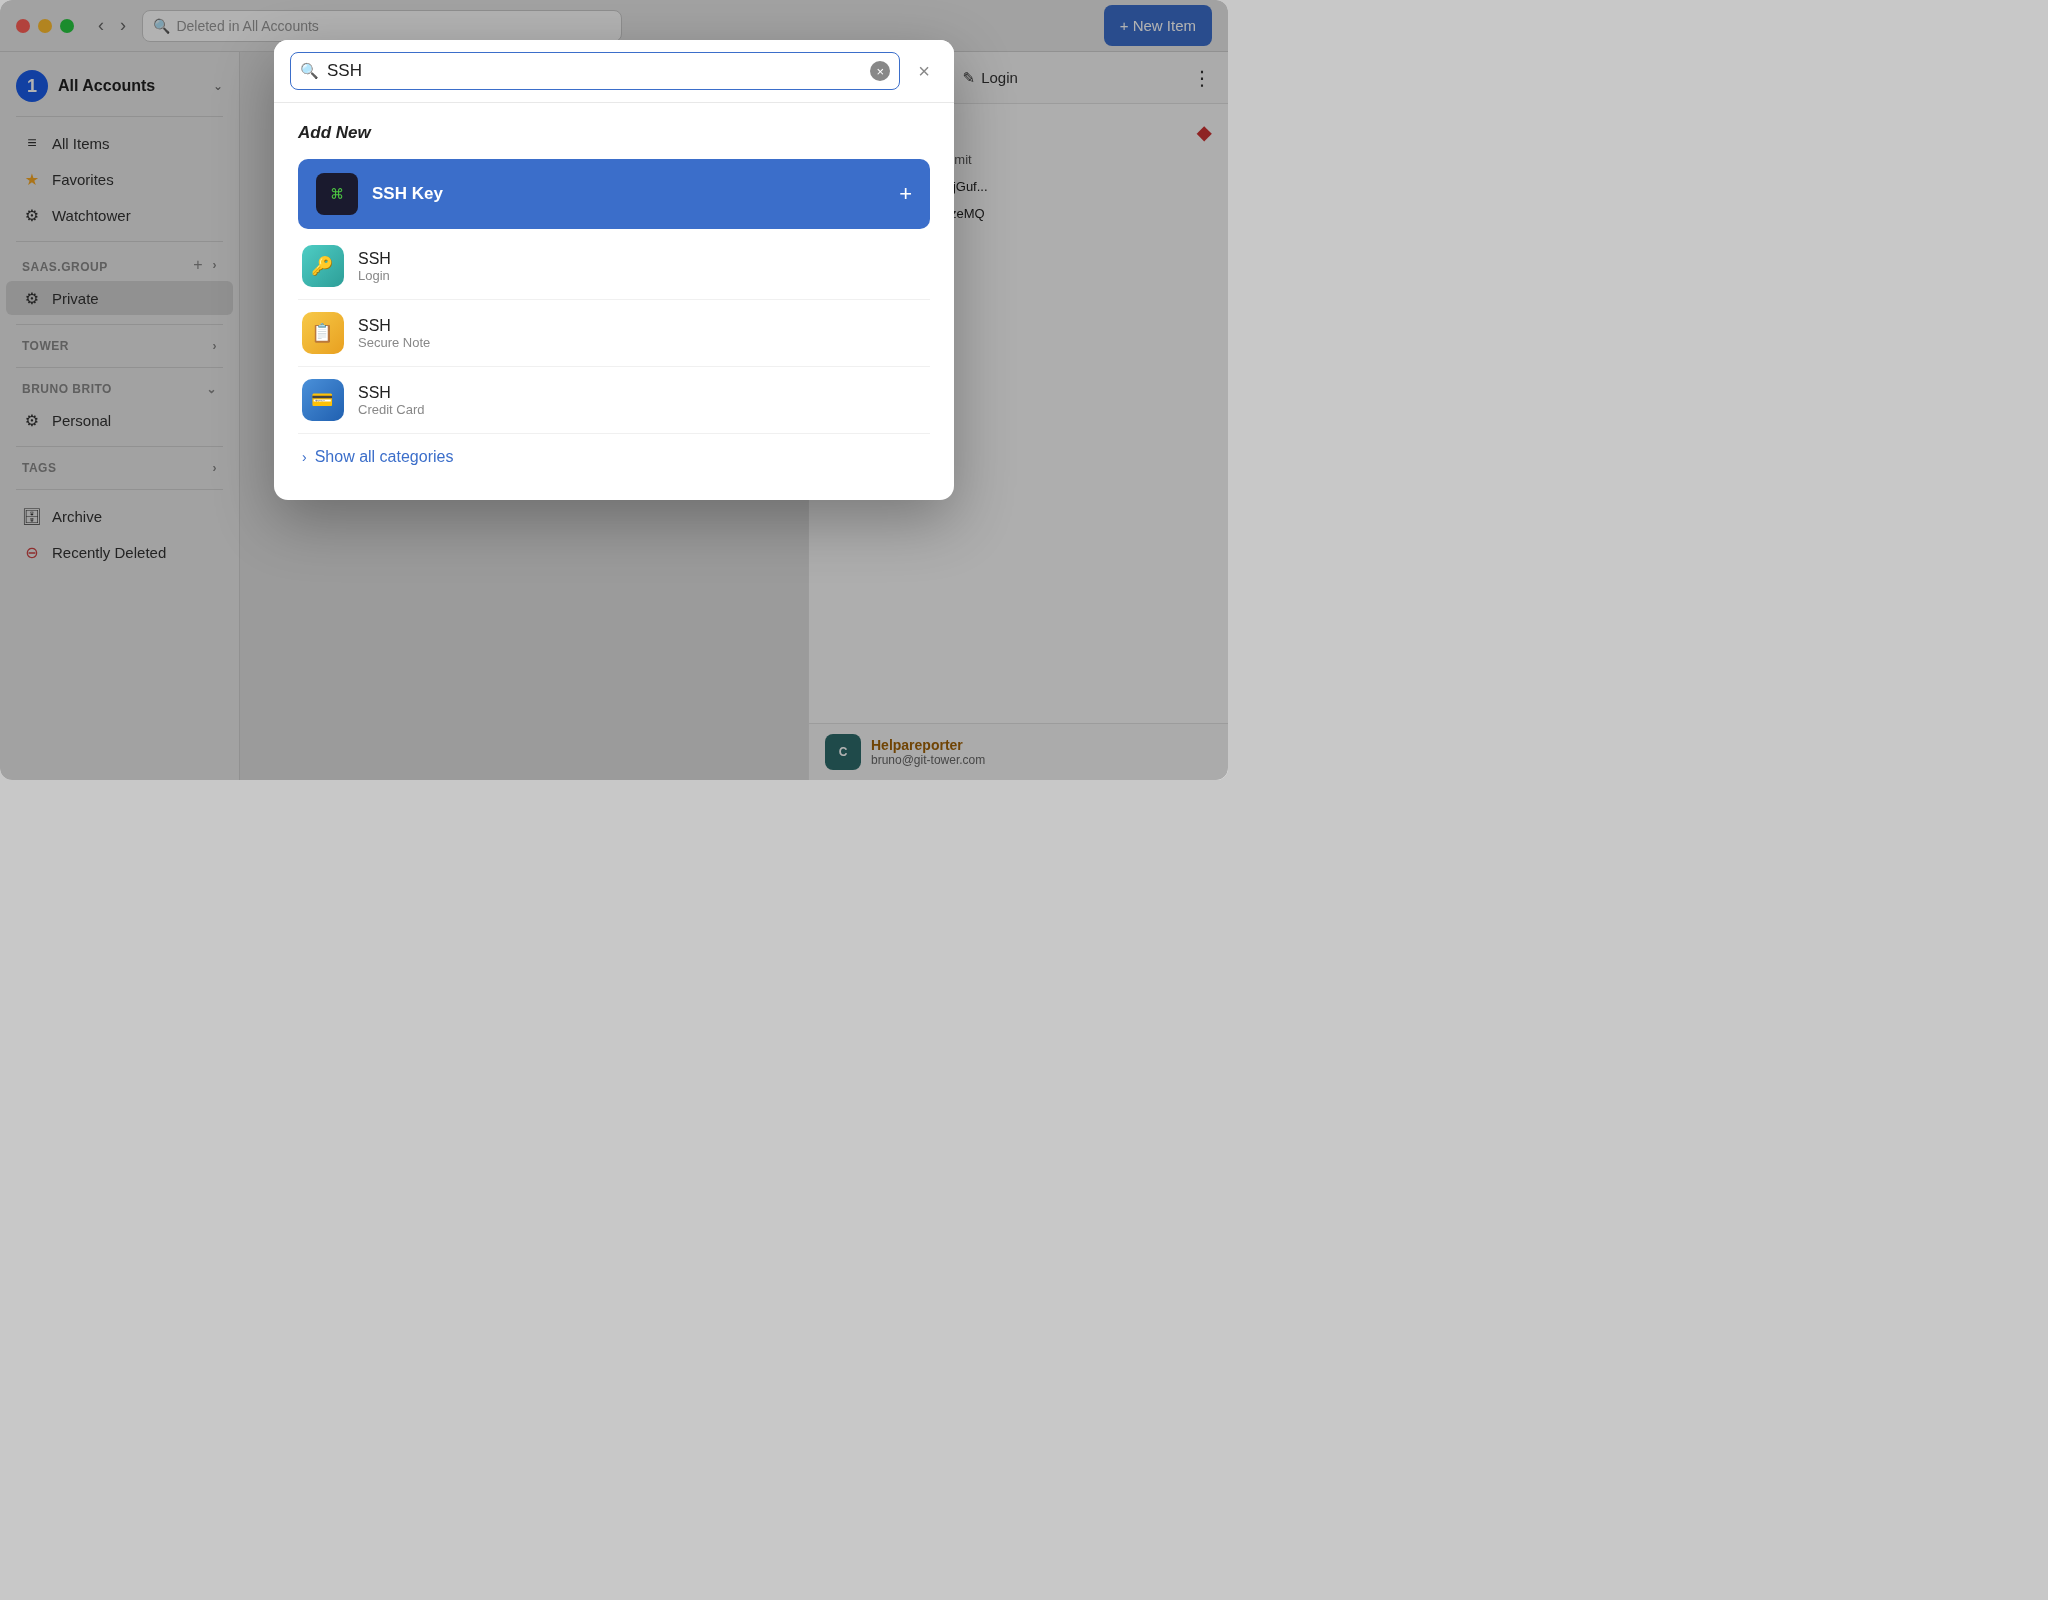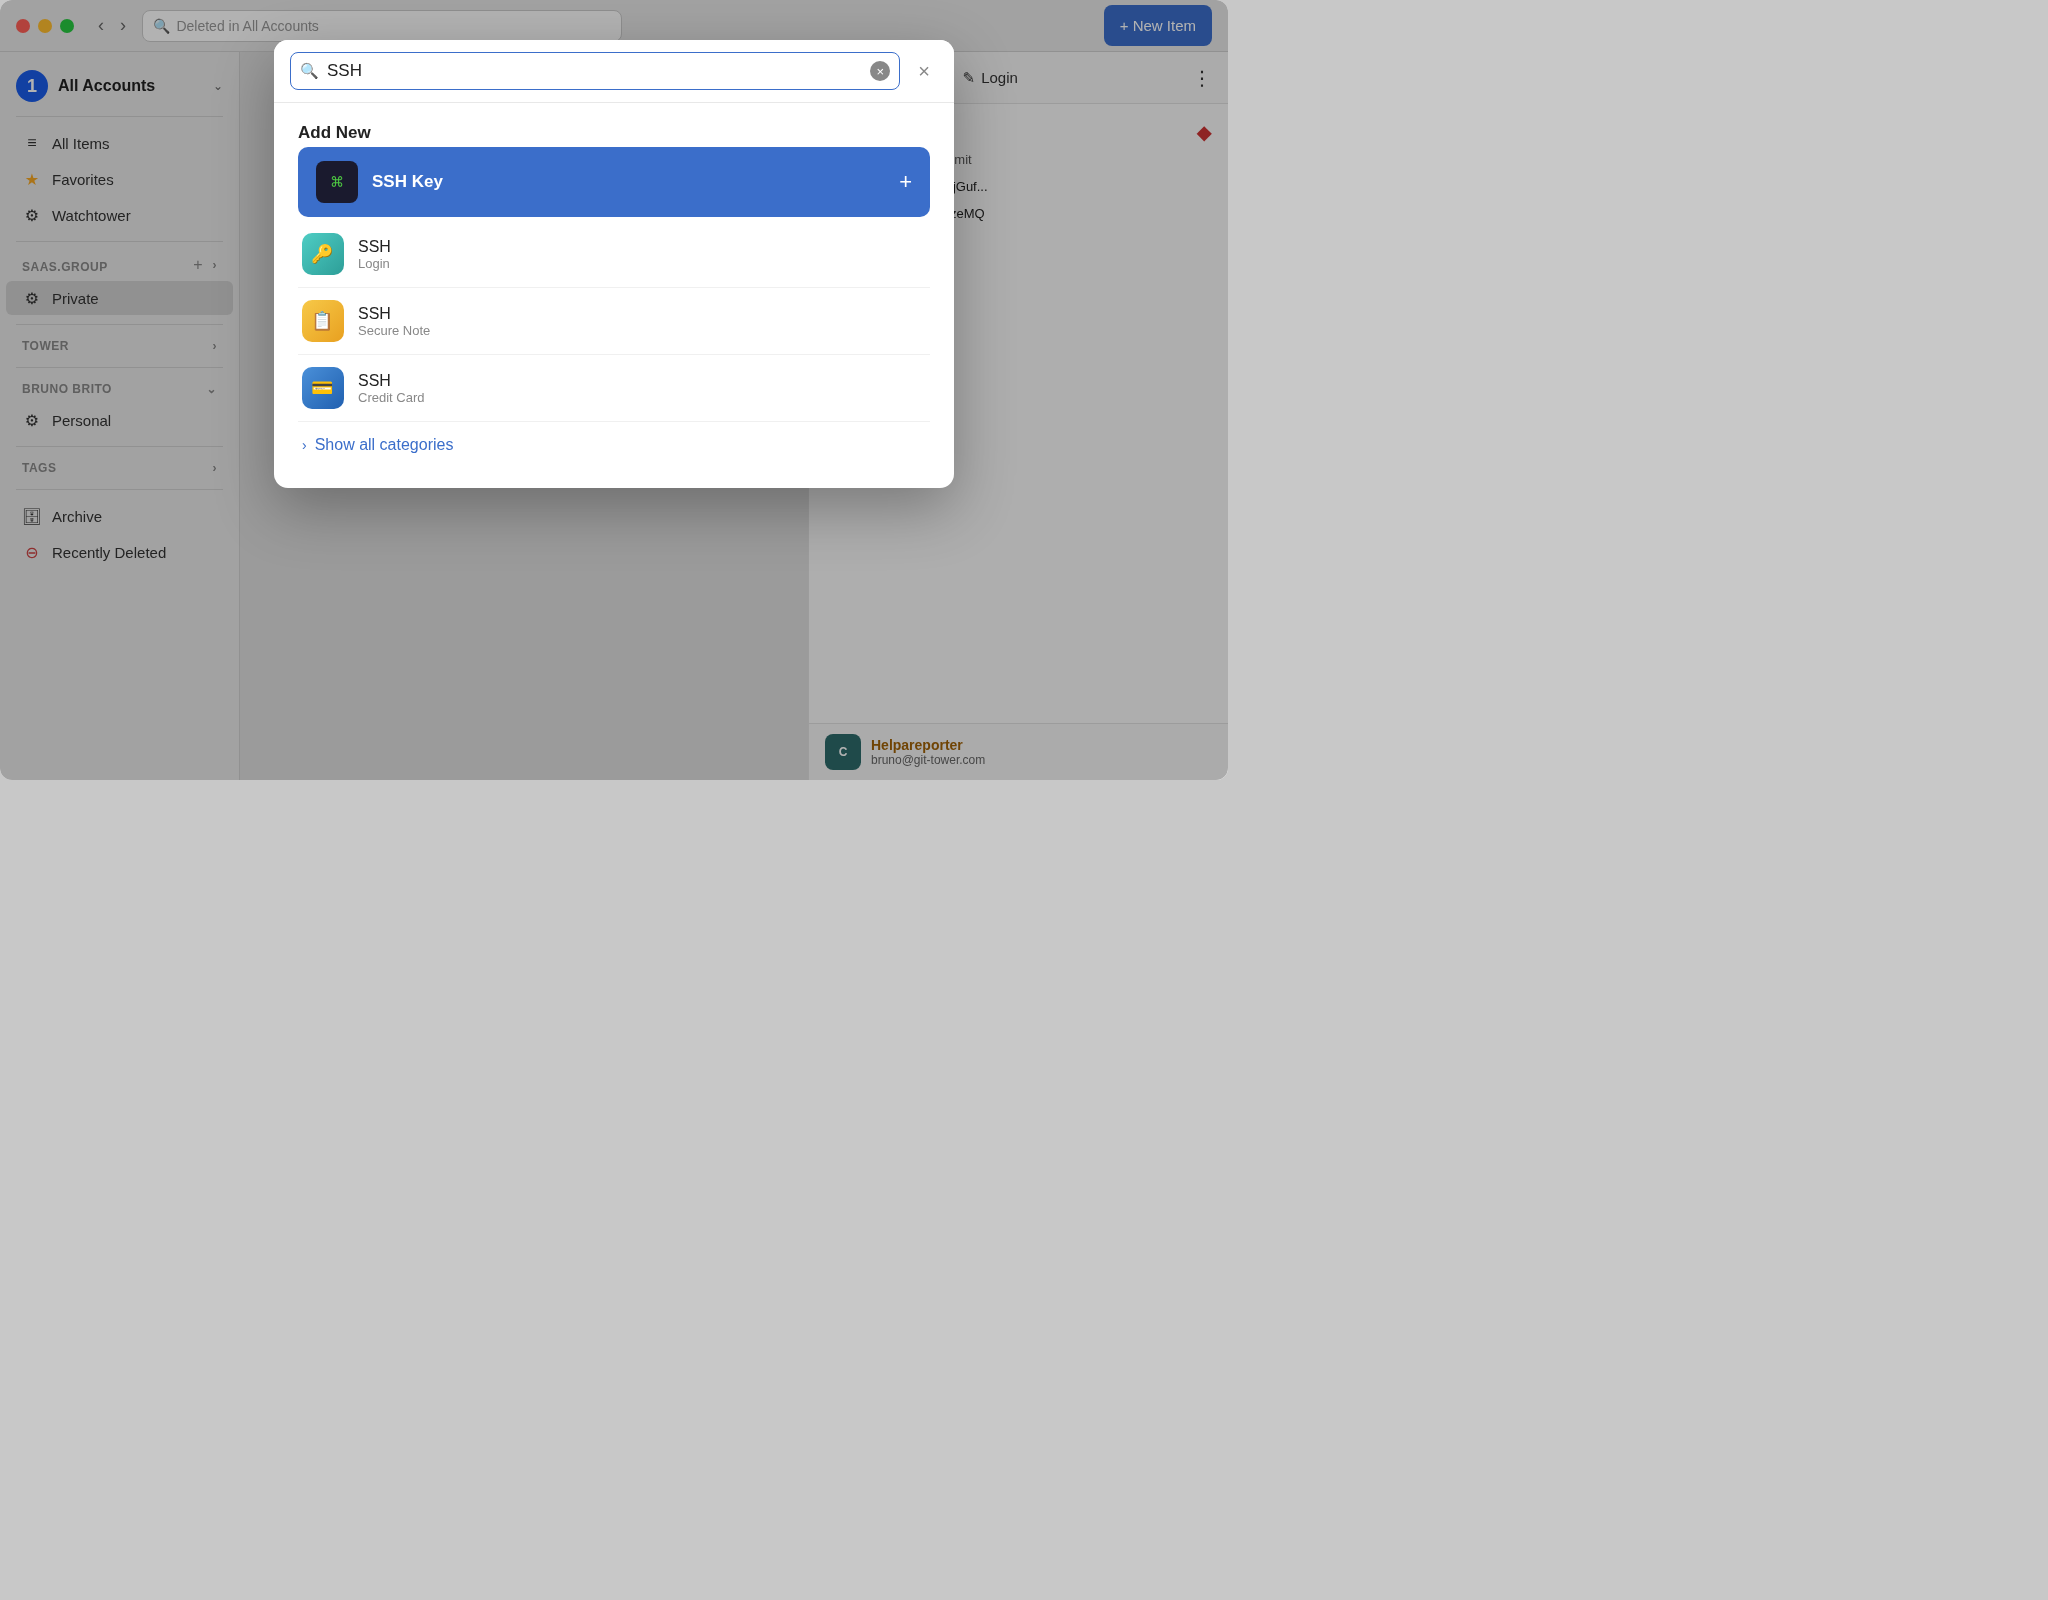--- a/index.html
+++ b/index.html
@@ -422,21 +422,22 @@
     }
 
     .modal-body {
       padding: 20px 24px;
     }
 
     .add-new-label {
       font-size: 17px;
       font-weight: 700;
       color: #222;
-      margin-bottom: 4px;
+      margin-bottom: 16px;
+      font-style: italic;
     }
 
     .ssh-key-item {
       background: #3b6eca;
       border-radius: 10px;
       padding: 14px 18px;
       display: flex;
       align-items: center;
       gap: 14px;
       cursor: pointer;

